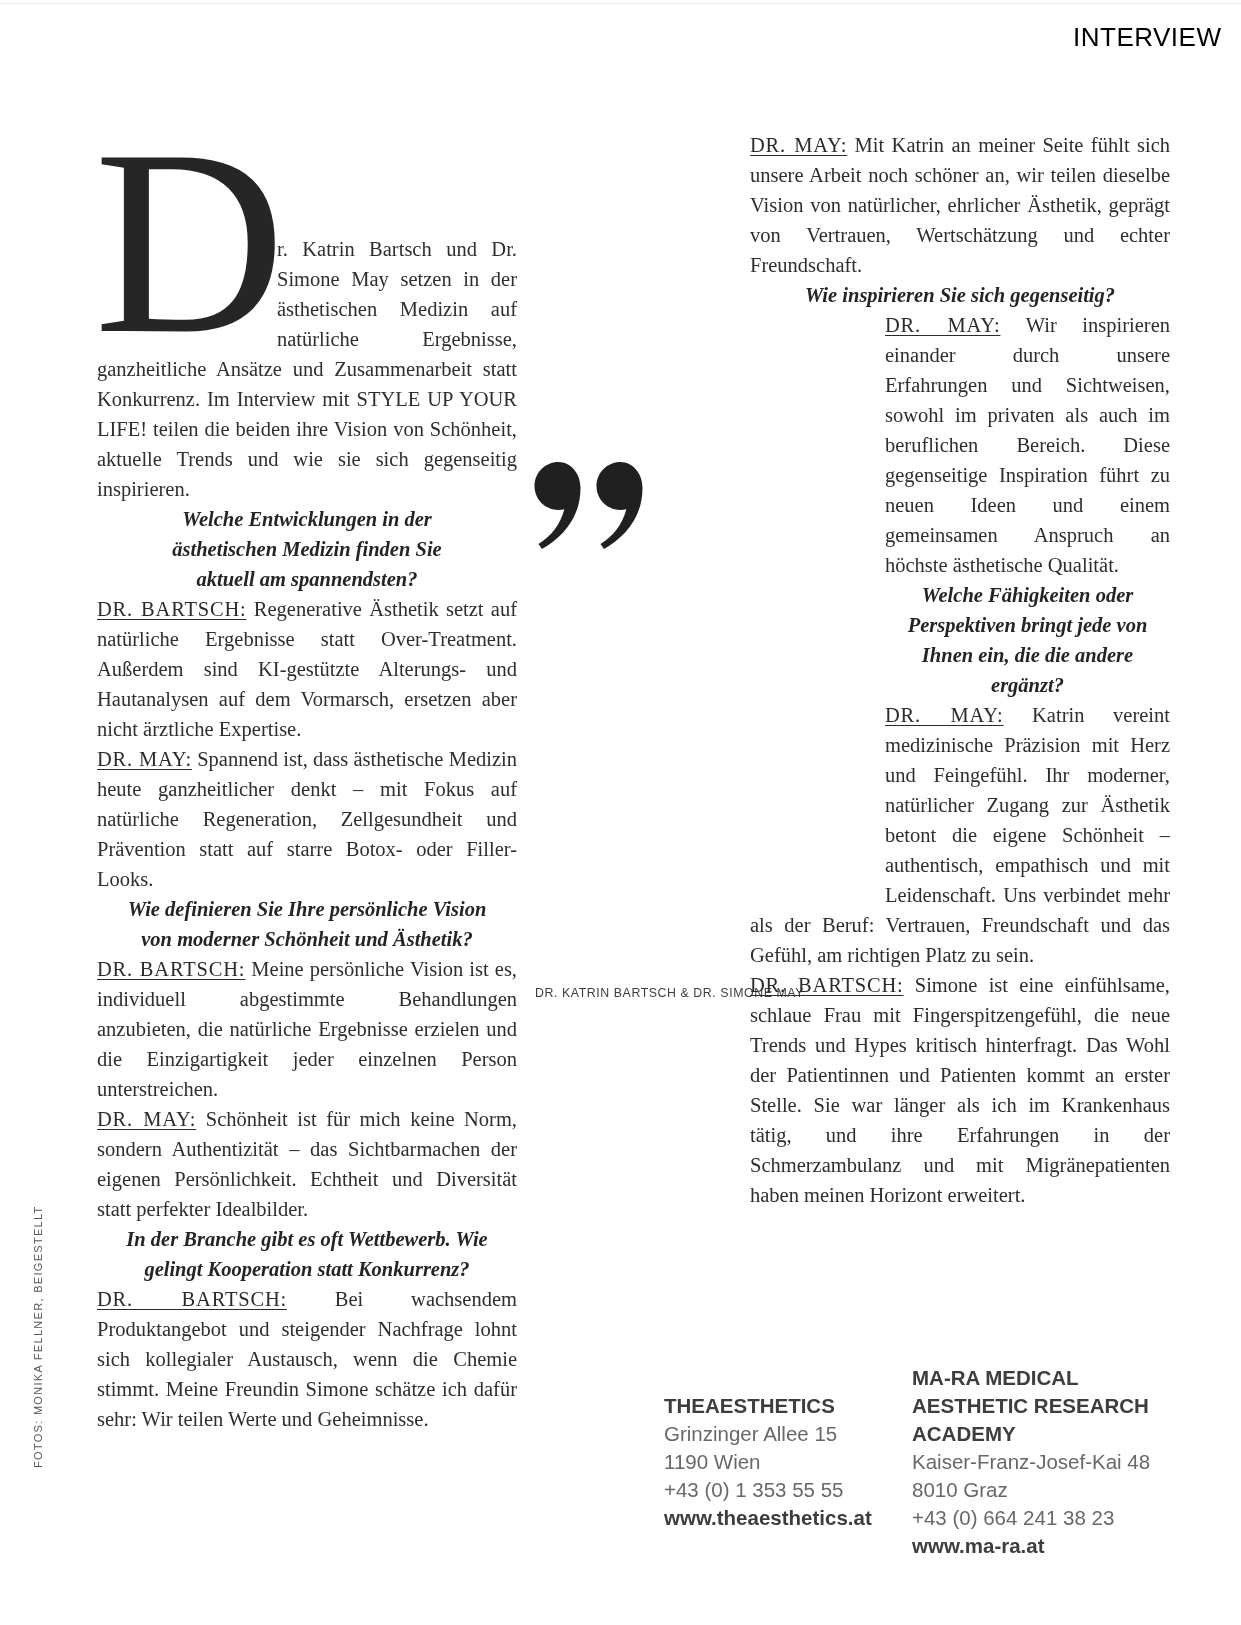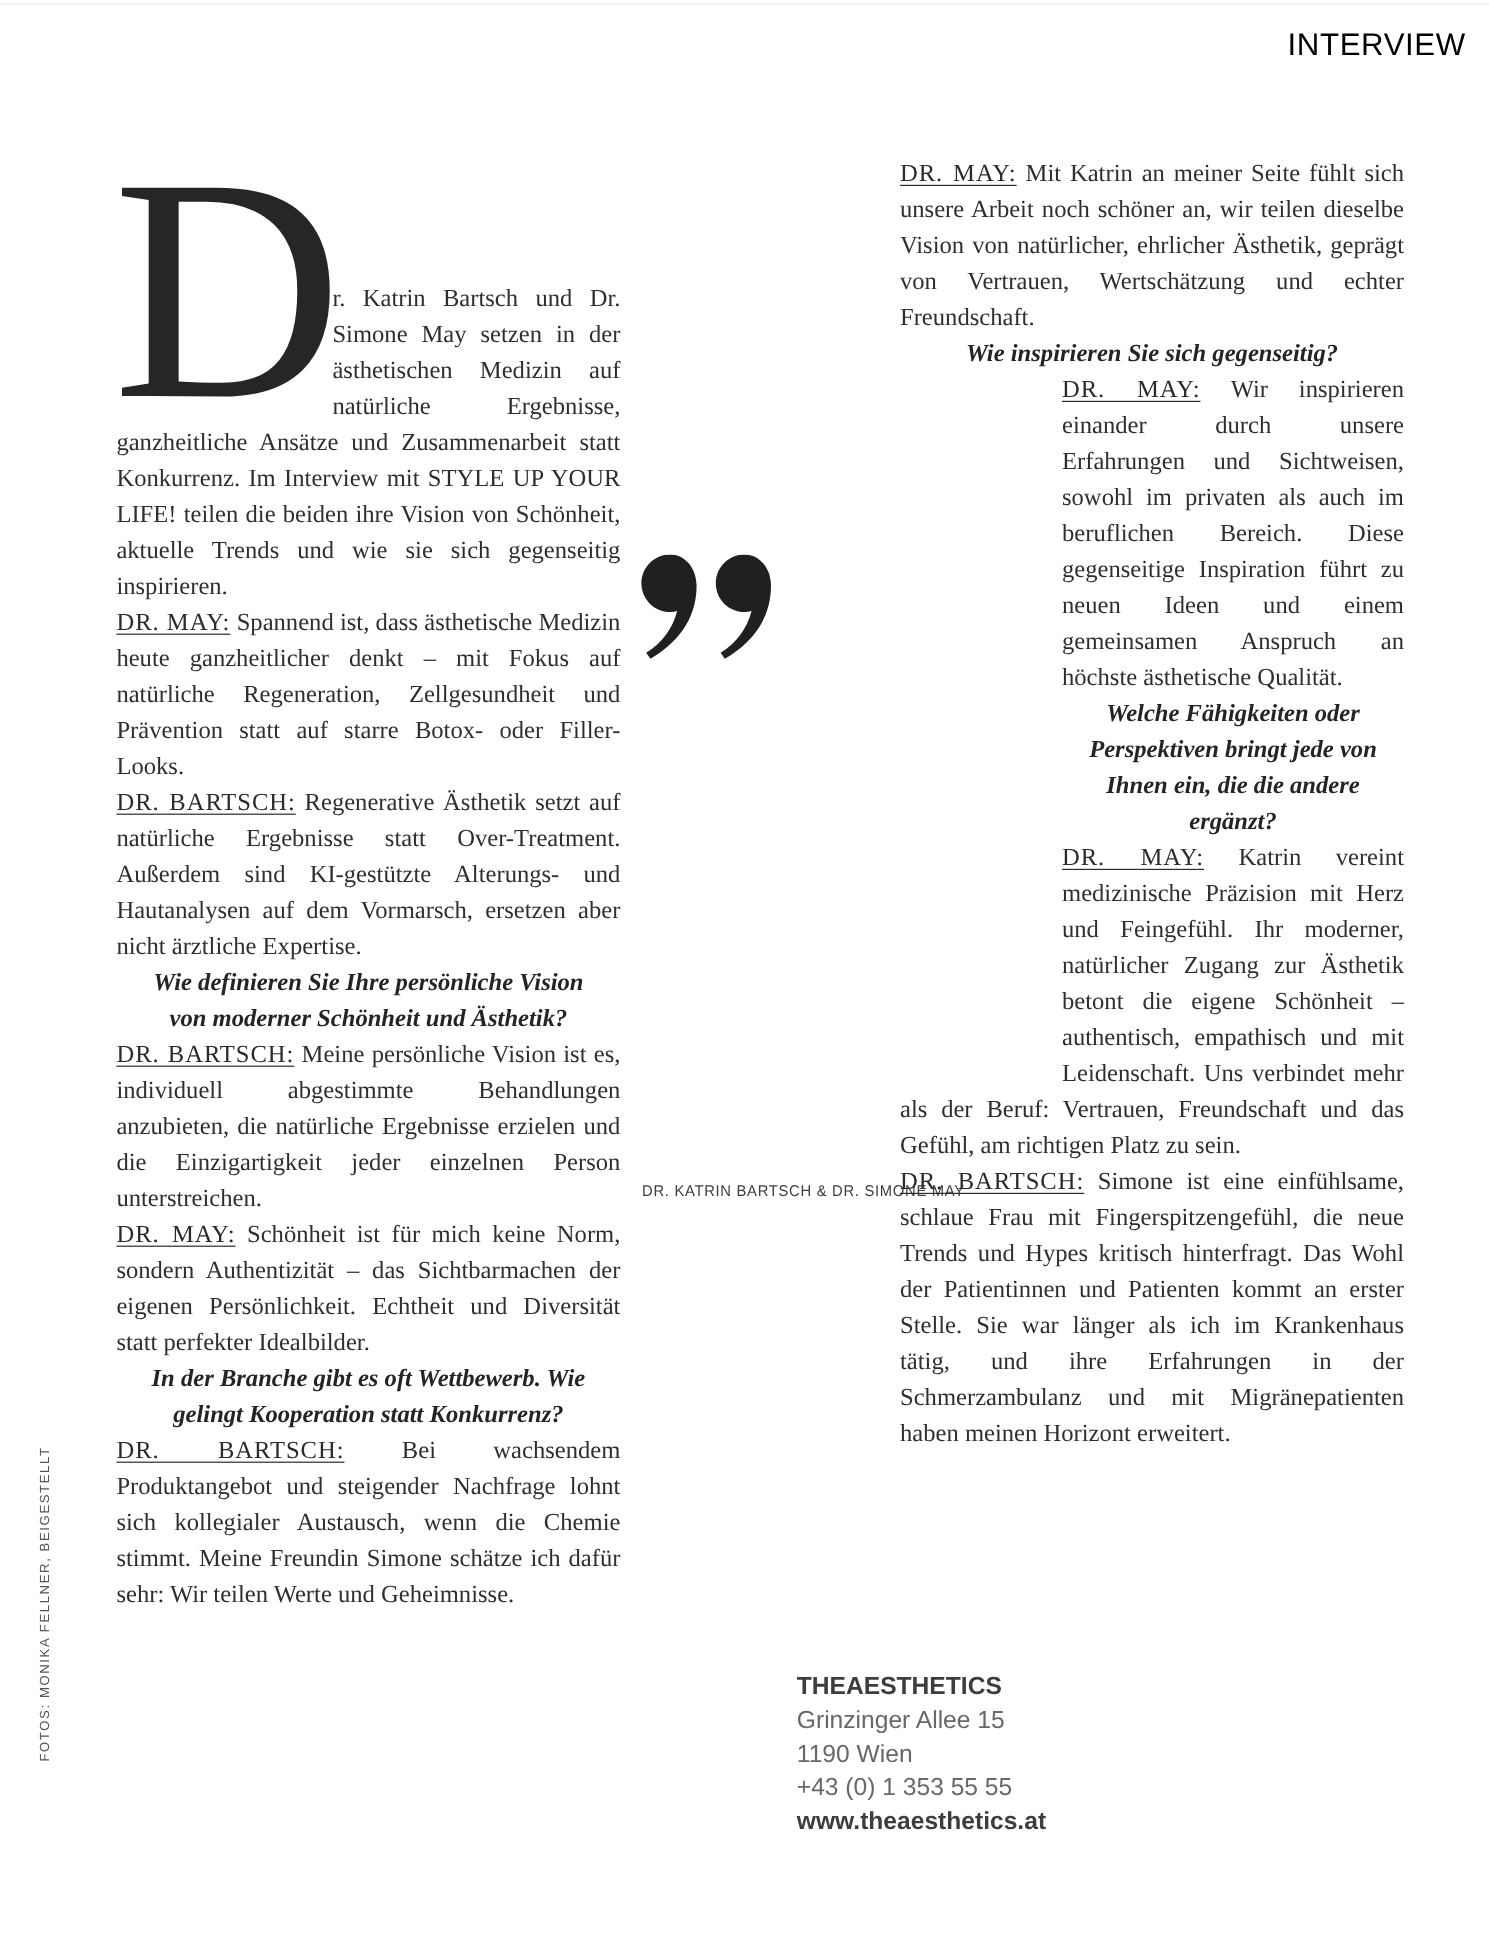--- a/index.html
+++ b/index.html
@@ -87,22 +87,25 @@
   <div class="top-hairline"></div>
 
   <div class="section-label">INTERVIEW</div>
 
   <div class="photo-credit">FOTOS: MONIKA FELLNER, BEIGESTELLT</div>
 
   <div class="drop-cap">D</div>
 
   <div class="col col-left">
     <p><span class="dropcap-spacer"></span><span>r. Katrin Bartsch und Dr. Simone May setzen in der ästhetischen Medizin auf natürliche Ergebnisse, ganzheitliche Ansätze und Zusammenarbeit statt Konkurrenz. Im Interview mit STYLE UP YOUR LIFE! teilen die beiden ihre Vision von Schönheit, aktuelle Trends und wie sie sich gegenseitig inspirieren.</span></p>
+    <p class="question">Welche Entwicklungen in der
+ästhetischen Medizin finden Sie
+aktuell am spannendsten?</p>
+    <p><span class="speaker">DR. BARTSCH:</span> <span>Regenerative Ästhetik setzt auf natürliche Ergebnisse statt Over-Treatment. Außerdem sind KI-gestützte Alterungs- und Hautanalysen auf dem Vormarsch, ersetzen aber nicht ärztliche Expertise.</span></p>
     <p><span class="speaker">DR. MAY:</span> <span>Spannend ist, dass ästhetische Medizin heute ganzheitlicher denkt – mit Fokus auf natürliche Regeneration, Zellgesundheit und Prävention statt auf starre Botox- oder Filler-Looks.</span></p>
-    <p><span class="speaker">DR. BARTSCH:</span> <span>Regenerative Ästhetik setzt auf natürliche Ergebnisse statt Over-Treatment. Außerdem sind KI-gestützte Alterungs- und Hautanalysen auf dem Vormarsch, ersetzen aber nicht ärztliche Expertise.</span></p>
     <p class="question">Wie definieren Sie Ihre persönliche Vision
 von moderner Schönheit und Ästhetik?</p>
     <p><span class="speaker">DR. BARTSCH:</span> <span>Meine persönliche Vision ist es, individuell abgestimmte Behandlungen anzubieten, die natürliche Ergebnisse erzielen und die Einzigartigkeit jeder einzelnen Person unterstreichen.</span></p>
     <p><span class="speaker">DR. MAY:</span> <span>Schönheit ist für mich keine Norm, sondern Authentizität – das Sichtbarmachen der eigenen Persönlichkeit. Echtheit und Diversität statt perfekter Idealbilder.</span></p>
     <p class="question">In der Branche gibt es oft Wettbewerb. Wie
 gelingt Kooperation statt Konkurrenz?</p>
     <p><span class="speaker">DR. BARTSCH:</span> <span>Bei wachsendem Produktangebot und steigender Nachfrage lohnt sich kollegialer Austausch, wenn die Chemie stimmt. Meine Freundin Simone schätze ich dafür sehr: Wir teilen Werte und Geheimnisse.</span></p>
   </div>
 
   <div class="quote-mark">
@@ -125,19 +128,26 @@
   </div>
 
   <div class="contact contact-thea">
     <div class="name">THEAESTHETICS</div>
     <div>Grinzinger Allee 15</div>
     <div>1190 Wien</div>
     <div>+43 (0) 1 353 55 55</div>
     <div class="website">www.theaesthetics.at</div>
   </div>
 
+  <div class="contact contact-mara">
+    <div class="name">MA-RA MEDICAL AESTHETIC RESEARCH ACADEMY</div>
+    <div>Kaiser-Franz-Josef-Kai 48</div>
+    <div>8010 Graz</div>
+    <div>+43 (0) 664 241 38 23</div>
+    <div class="website">www.ma-ra.at</div>
+  </div>
 
   <div class="footer">
     <span class="site">STYLEUPYOURLIFE.AT</span>
     <span class="page-number">89</span>
   </div>
 
 </div>
 
 </body></html>

